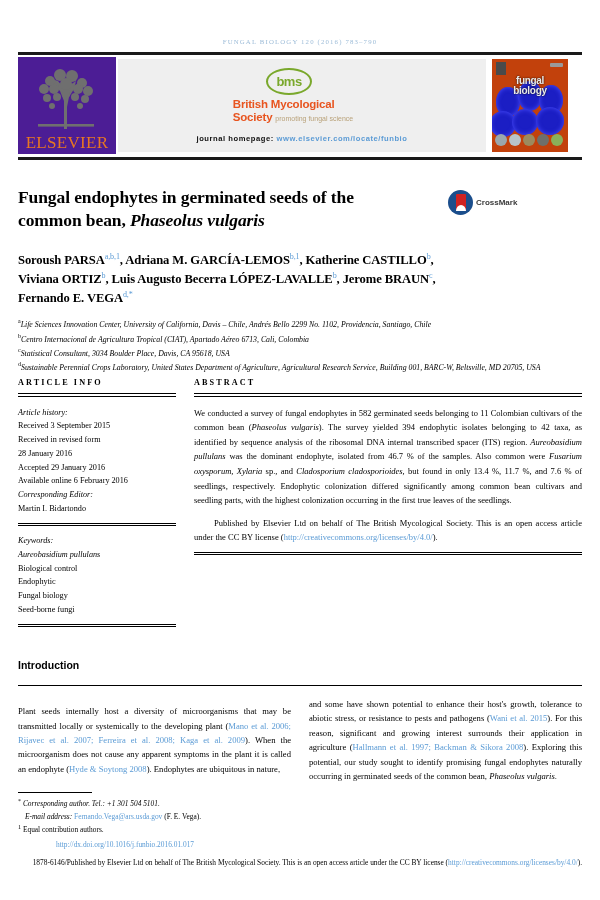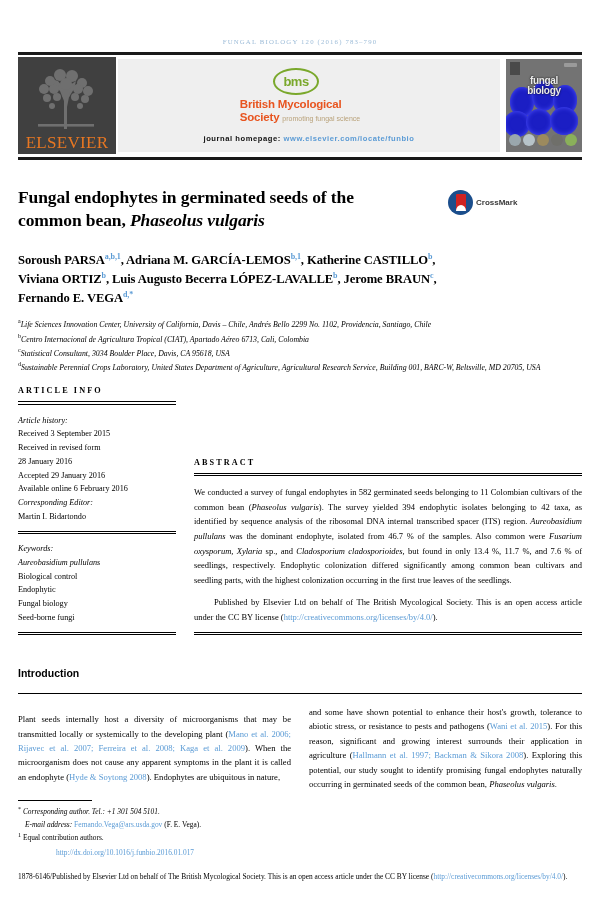--- a/index.html
+++ b/index.html
@@ -44,21 +44,21 @@
   }
   .masthead {
     display: flex;
     align-items: stretch;
     height: 97px;
     margin-top: 2px;
   }
   .elsevier-box {
     width: 98px;
     flex: 0 0 98px;
-    background: #404040;
+    background: #4c1d95;
     display: flex;
     flex-direction: column;
     justify-content: flex-end;
     align-items: center;
     padding-bottom: 3px;
     box-sizing: border-box;
   }
   .tree {
     width: 74px;
     height: 66px;
@@ -134,22 +134,22 @@
     font-weight: bold;
     white-space: nowrap;
   }
   .homepage .url {
     color: #5b9bd5;
     font-weight: bold;
   }
   .cover {
     width: 76px;
     flex: 0 0 76px;
-    background: #737373;
-    margin: 2px 0 2px 2px;
+    background: #c2410c;
+    margin: 2px 14px 2px 2px;
     position: relative;
     overflow: hidden;
   }
   .cover .cov-title {
     position: absolute;
     left: 0; right: 0;
     top: 17px;
     text-align: center;
     font-family: "Liberation Sans", sans-serif;
     font-weight: bold;
@@ -243,37 +243,36 @@
 
   
   .authors {
     margin-top: 19px;
     font-family: "Liberation Serif", serif;
     font-size: 12.6px;
     font-weight: bold;
     line-height: 1.52;
     letter-spacing: -0.1px;
   }
-  .authors sup { font-weight: bold; font-size: 8px; color: #5b9bd5; }
+  .authors sup { font-weight: normal; font-size: 8px; color: #5b9bd5; }
 
   .affils {
     margin-top: 9px;
     font-family: "Liberation Serif", serif;
     font-style: italic;
     font-size: 7.8px;
     line-height: 1.62;
   }
   .affils sup { font-style: normal; font-size: 6px; }
   .affils div { margin: 0; }
 
   
   .two-col {
     display: flex;
-    margin-top: 12px;
-    align-items: flex-end;
+    margin-top: 4px;
   }
   .col-left { flex: 0 0 176px; padding-right: 18px; box-sizing: border-box; }
   .col-right { flex: 1 1 auto; }
 
   .sec-head {
     font-family: "Liberation Serif", serif;
     font-size: 8.2px;
     font-weight: bold;
     letter-spacing: 2.1px;
     color: #000;
@@ -361,21 +360,21 @@
     line-height: 1.62;
   }
   .footnotes .it { font-style: italic; }
   .footer-block {
     margin-top: 3px;
     font-family: "Liberation Serif", serif;
     font-size: 7.4px;
     line-height: 1.6;
   }
   .doi { color: #5b9bd5; margin-left: 38px; }
-  .copyline { margin-top: 12px; text-align: left; }
+  .copyline { margin-top: 6px; text-align: right; }
 </style>
 </head>
 <body>
 
 <div class="page">
 
   <div class="runhead">FUNGAL BIOLOGY 120 (2016) 783–790</div>
 
   <div class="rule-thick-top"></div>
 

